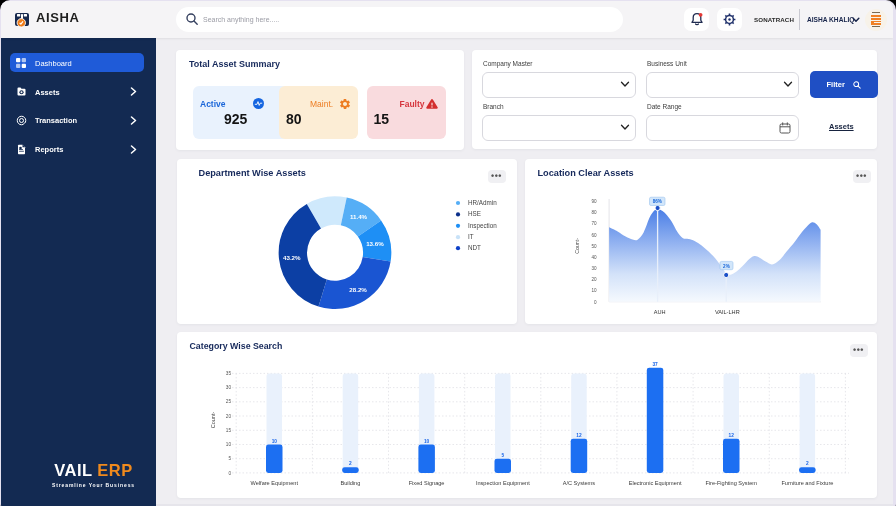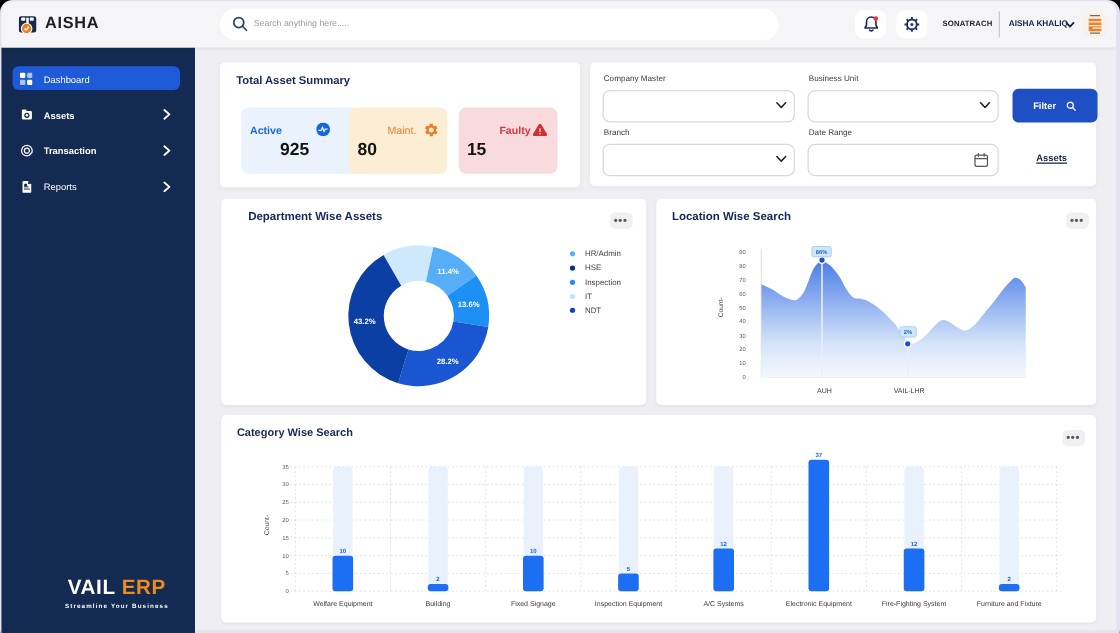--- a/index.html
+++ b/index.html
@@ -109,21 +109,21 @@
   <svg style="position:absolute;left:129px;top:78px" width="7" height="9" viewBox="0 0 7 9">
     <path d="M1.5 1 L5.5 4.5 L1.5 8" stroke="#fff" stroke-width="1.5" fill="none" stroke-linecap="round" stroke-linejoin="round"></path>
   </svg>
 
   <svg style="position:absolute;left:15px;top:106px" width="11" height="11" viewBox="0 0 22 22">
     <path fill="#fff" d="M4 3 Q4 1.5 5.5 1.5 L13 1.5 L18 6.5 L18 19 Q18 20.5 16.5 20.5 L5.5 20.5 Q4 20.5 4 19 Z"></path>
     <path fill="#132A52" d="M13 1.5 L13 6.5 L18 6.5 Z"></path>
     <path d="M7 11 L13 11 M7 14.5 L15 14.5" stroke="#132A52" stroke-width="1.6" stroke-linecap="round"></path>
     <circle cx="9" cy="8" r="2.6" fill="#132A52"></circle>
   </svg>
-  <div style="position:absolute;left:34px;top:107px;font-size:7.5px;font-weight:normal;color:#fff;">Reports</div>
+  <div style="position:absolute;left:34px;top:107px;font-size:7.5px;font-weight:bold;color:#fff;">Reports</div>
   <svg style="position:absolute;left:129px;top:107px" width="7" height="9" viewBox="0 0 7 9">
     <path d="M1.5 1 L5.5 4.5 L1.5 8" stroke="#fff" stroke-width="1.5" fill="none" stroke-linecap="round" stroke-linejoin="round"></path>
   </svg>
 </div>
 
 <div style="position:absolute;left:0;top:460px;width:185px;text-align:center;z-index:6;">
   <span style="font-size:16.5px;font-weight:bold;color:#fff;letter-spacing:0.5px;">VAIL</span><span style="font-size:16.5px;font-weight:bold;color:#F08A1D;letter-spacing:0.5px;"> ERP</span>
   <div style="margin-top:2px;font-size:5px;font-weight:bold;color:#fff;letter-spacing:0.9px;">Streamline Your Business</div>
 </div>
 
@@ -211,21 +211,21 @@
       <circle cx="281" cy="66.8" r="2.1" fill="#1E8FF5"></circle>
             <text x="291" y="68.8">Inspection</text>
       <circle cx="281" cy="78.2" r="2.1" fill="#C8E2F8"></circle>
             <text x="291" y="80.2">IT</text>
       <circle cx="281" cy="89.2" r="2.1" fill="#0D40C8"></circle>
             <text x="291" y="91.2">NDT</text>
     </g>
   </svg>
 </div>
 <div class="card" style="left:523.5px;top:157.5px;width:352.5px;height:165.5px;">
-  <div class="ctitle" style="position:absolute;left:13px;top:9px;font-size:9.2px;">Location Wise Search</div>
+  <div class="ctitle" style="position:absolute;left:13px;top:9px;font-size:9.2px;">Location Clear Assets</div>
   <div class="dots" style="left:328px;top:11px;">•••</div>
   <svg style="position:absolute;left:0;top:0" width="352.5" height="165.5" viewBox="0 0 352.5 165.5">
     <defs>
       <linearGradient id="ag" x1="0" y1="0" x2="0" y2="1">
         <stop offset="0" stop-color="#4A7EE6"></stop>
         <stop offset="0.35" stop-color="#8FB0F0"></stop>
         <stop offset="0.7" stop-color="#D3E2F9"></stop>
         <stop offset="1" stop-color="#F5F9FE"></stop>
       </linearGradient>
     </defs>

